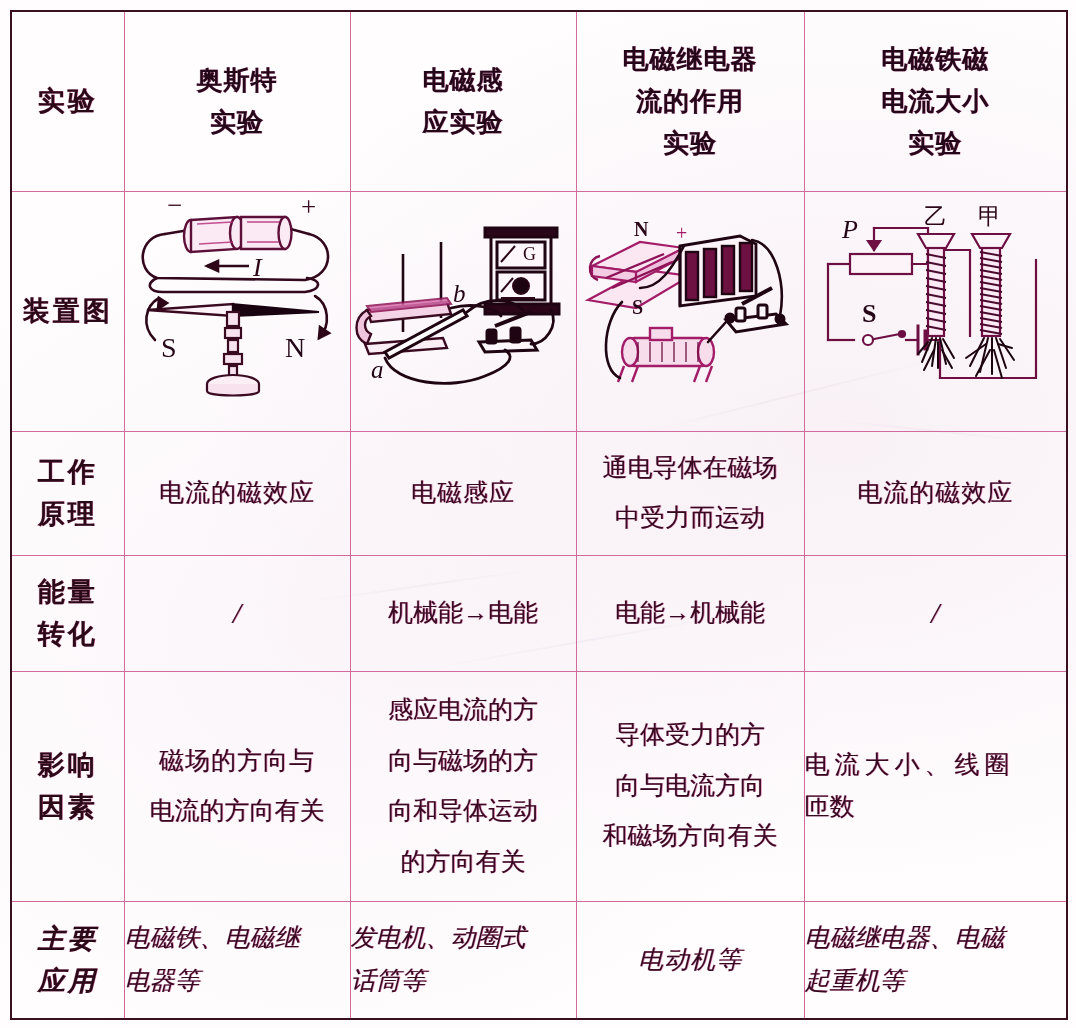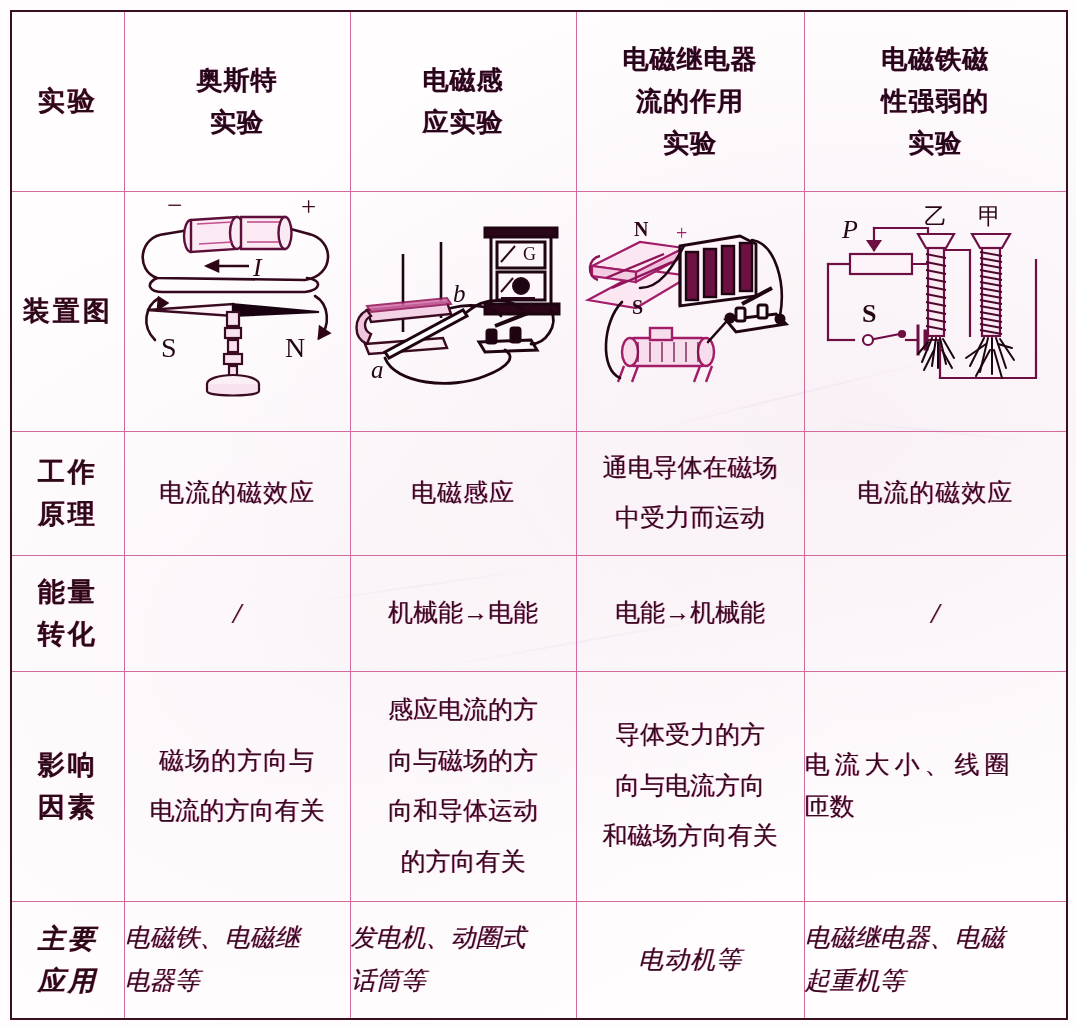--- a/index.html
+++ b/index.html
@@ -121,21 +121,21 @@
         <div class="hdrtext">电磁感</div>
         <div class="hdrtext">应实验</div>
       </td>
       <td class="hdr cleft-strong">
         <div class="hdrtext">电磁继电器</div>
         <div class="hdrtext">流的作用</div>
         <div class="hdrtext">实验</div>
       </td>
       <td class="hdr">
         <div class="hdrtext">电磁铁磁</div>
-        <div class="hdrtext">性强弱的</div>
+        <div class="hdrtext">电流大小</div>
         <div class="hdrtext">实验</div>
       </td>
     </tr>
 
     <tr style="height:240px;">
       <td>
         <div class="rowlabel">装置图</div>
       </td>
 
       <td>

